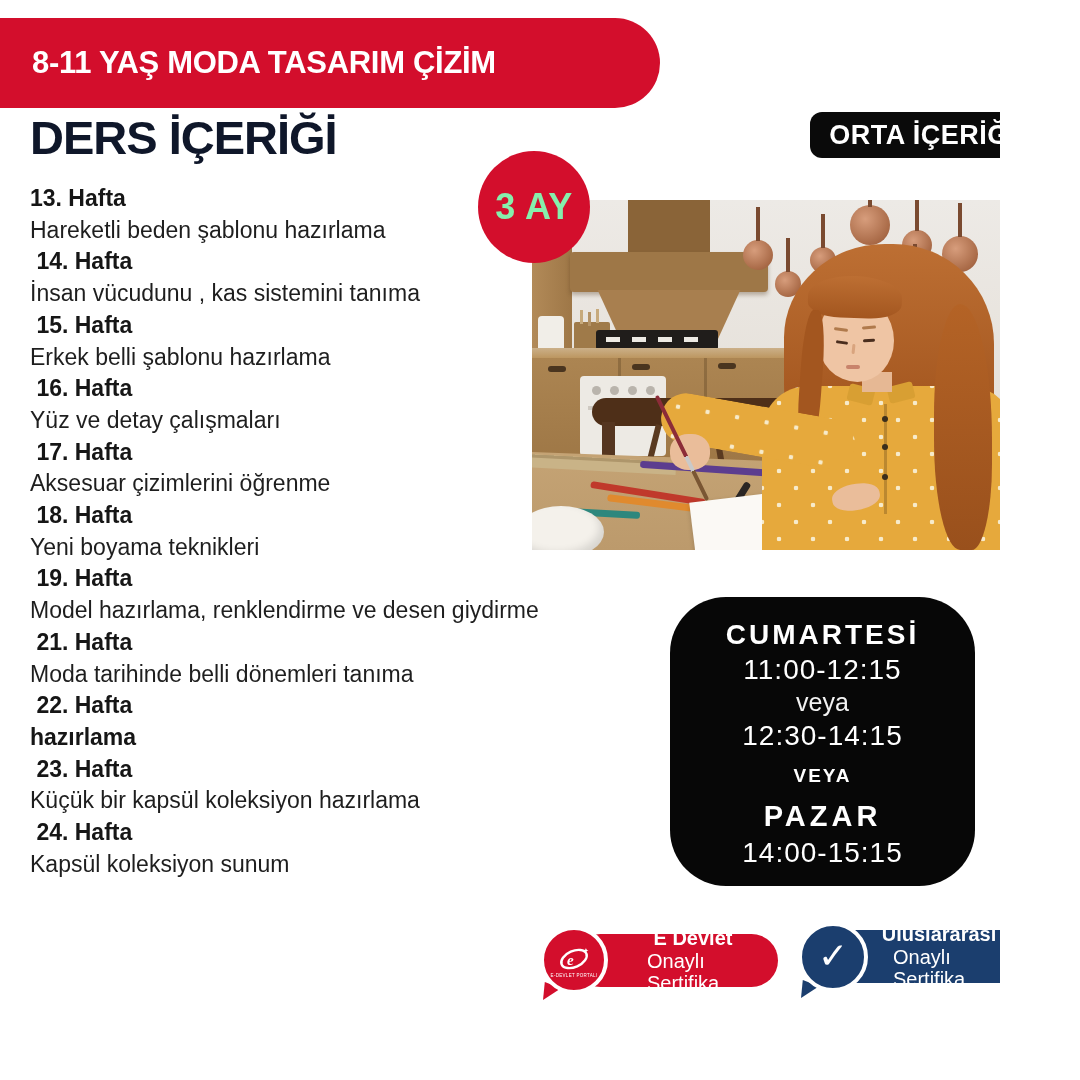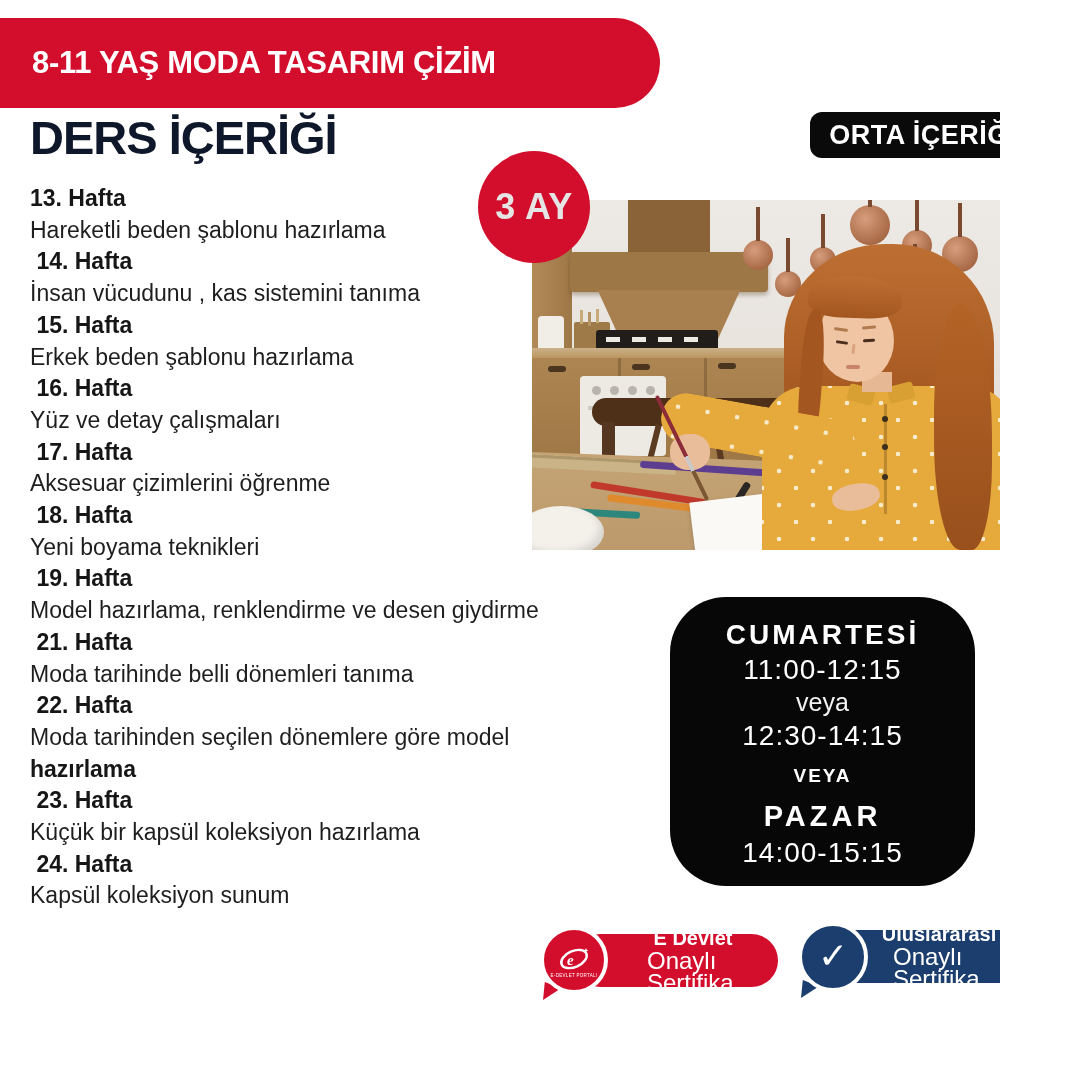--- a/index.html
+++ b/index.html
@@ -23,21 +23,21 @@
     letter-spacing:-1px;white-space:nowrap;}
 
   
   .level-badge{position:absolute;left:810px;top:112px;width:226px;height:46px;background:var(--ink);
     border-radius:12px;display:flex;align-items:center;justify-content:center;}
   .level-badge span{color:#fff;font-size:27px;font-weight:bold;letter-spacing:.5px;white-space:nowrap;}
 
   
   .duration-badge{position:absolute;left:478px;top:151px;width:112px;height:112px;border-radius:50%;
     background:var(--red);display:flex;align-items:center;justify-content:center;z-index:6;}
-  .duration-badge span{color:#e5e5e5;font-size:36px;font-weight:bold;letter-spacing:.5px;}
+  .duration-badge span{color:#86efac;font-size:36px;font-weight:bold;letter-spacing:.5px;}
 
   
   .syllabus{position:absolute;left:30px;top:183px;width:560px;}
   .syl-line{font-size:23px;line-height:31.7px;color:var(--text);white-space:pre;}
   .syl-line.b{font-weight:bold;color:#161616;}
 
   
   .schedule{position:absolute;left:670px;top:597px;width:305px;height:289px;background:#070707;
     border-radius:56px;display:flex;flex-direction:column;align-items:center;justify-content:center;
     padding-top:4px;color:#fff;text-align:center;}
@@ -50,21 +50,21 @@
 
   
   .cert{position:absolute;height:72px;}
   .cert-red{left:540px;top:926px;width:240px;}
   .cert-blue{left:798px;top:922px;width:246px;}
   .cert .pill{position:absolute;top:8px;height:53px;border-radius:27px;display:flex;flex-direction:column;
     align-items:center;justify-content:center;z-index:1;color:#fff;}
   .cert-red .pill{left:34px;width:204px;background:var(--red);padding-left:34px;}
   .cert-blue .pill{left:20px;width:206px;background:var(--navy);padding-left:36px;}
   .cert .pill .l1{font-size:20px;font-weight:bold;line-height:23px;}
-  .cert .pill .l2{font-size:24px;font-weight:400;line-height:22px;margin-left:39px;}
+  .cert .pill .l2{font-size:20px;font-weight:400;line-height:22px;margin-left:39px;}
   .cert .circle{position:absolute;left:0;top:0;border-radius:50%;border:4px solid #fff;z-index:2;
     display:flex;flex-direction:column;align-items:center;justify-content:center;}
   .cert-red .circle{width:68px;height:68px;background:var(--red);}
   .cert-blue .circle{width:70px;height:70px;background:var(--navy);}
   .cert .tail{position:absolute;width:18px;height:18px;z-index:0;
     clip-path:polygon(0 100%,10% 0,100% 35%);}
   .cert-red .tail{left:3px;top:56px;background:var(--red);}
   .cert-blue .tail{left:3px;top:58px;background:var(--navy);}
   .check-glyph{color:#fff;font-size:36px;font-weight:bold;line-height:1;margin-top:-2px;}
   .elogo{margin-top:4px;}
@@ -201,33 +201,32 @@
   <div class="duration-badge">
     <span>3 AY</span>
   </div>
 
   <div class="syllabus">
       <div class="syl-line b">13. Hafta</div>
       <div class="syl-line">Hareketli beden şablonu hazırlama</div>
       <div class="syl-line b"> 14. Hafta</div>
       <div class="syl-line">İnsan vücudunu , kas sistemini tanıma</div>
       <div class="syl-line b"> 15. Hafta</div>
-      <div class="syl-line">Erkek beden şablonu hazırlama</div>
+      <div class="syl-line">Erkek belli şablonu hazırlama</div>
       <div class="syl-line b"> 16. Hafta</div>
       <div class="syl-line">Yüz ve detay çalışmaları</div>
       <div class="syl-line b"> 17. Hafta</div>
       <div class="syl-line">Aksesuar çizimlerini öğrenme</div>
       <div class="syl-line b"> 18. Hafta</div>
       <div class="syl-line">Yeni boyama teknikleri</div>
       <div class="syl-line b"> 19. Hafta</div>
       <div class="syl-line">Model hazırlama, renklendirme ve desen giydirme</div>
       <div class="syl-line b"> 21. Hafta</div>
       <div class="syl-line">Moda tarihinde belli dönemleri tanıma</div>
       <div class="syl-line b"> 22. Hafta</div>
-      <div class="syl-line">Moda tarihinden seçilen dönemlere göre model</div>
       <div class="syl-line b">hazırlama</div>
       <div class="syl-line b"> 23. Hafta</div>
       <div class="syl-line">Küçük bir kapsül koleksiyon hazırlama</div>
       <div class="syl-line b"> 24. Hafta</div>
       <div class="syl-line">Kapsül koleksiyon sunum</div>
     </div>
 
   <div class="photo">
     <div class="ph-beam"></div>
     <div class="ph-lcab"></div>

